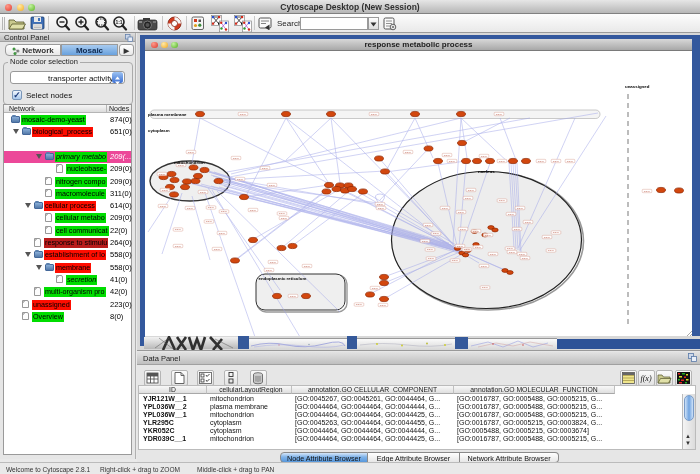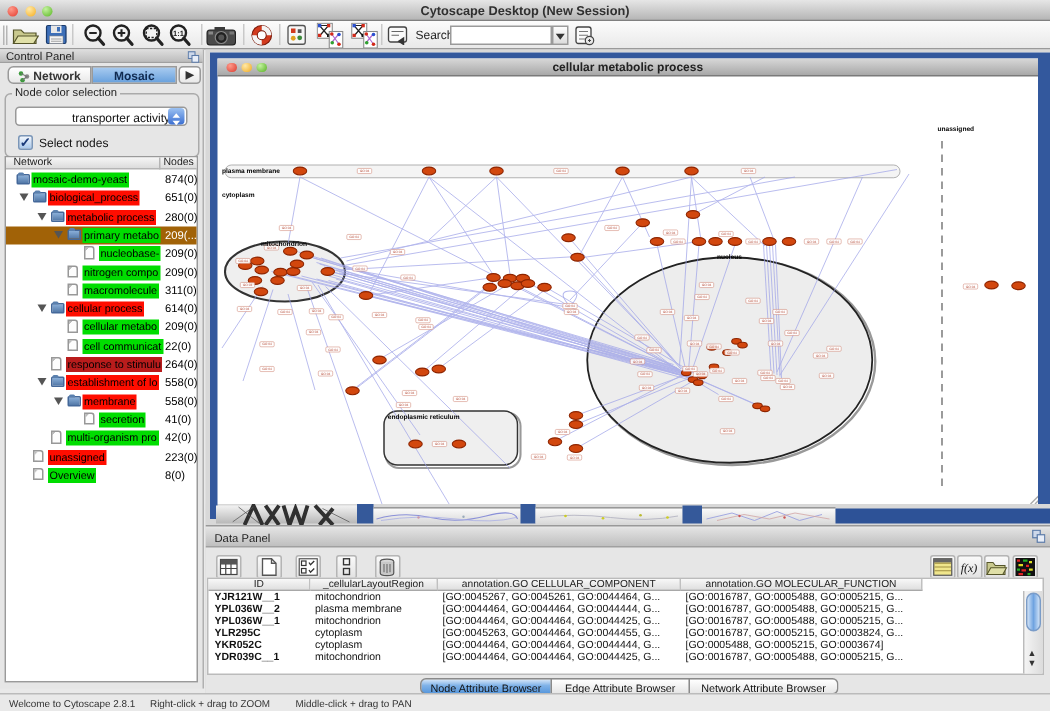--- a/index.html
+++ b/index.html
@@ -222,27 +222,21 @@
         <div class="folder" style="left:7px;"></div>
         <div class="tlab" style="left:17px;background:#00dd00;max-width:92px;">mosaic-demo-yeast</div>
         <div class="tnum" style="">874(0)</div>
       </div>
  <div class="trow" style="top:21.3px;">
         <div class="arrow" style="left:9px;"></div>
         <div class="folder" style="left:18px;"></div>
         <div class="tlab" style="left:28px;background:#ff0d00;max-width:81px;">biological_process</div>
         <div class="tnum" style="">651(0)</div>
       </div>
- <div class="trow" style="top:33.6px;">
-        <div class="arrow" style="left:21px;"></div>
-        <div class="folder" style="left:30px;"></div>
-        <div class="tlab" style="left:40px;background:#ff0d00;max-width:69px;">metabolic process</div>
-        <div class="tnum" style="">280(0)</div>
-      </div>
- <div class="trow" style="top:45.9px;background:#a16207;">
+ <div class="trow" style="top:45.9px;background:#ec4899;font-style:italic;">
         <div class="arrow" style="left:32px;"></div>
         <div class="folder" style="left:41px;"></div>
         <div class="tlab" style="left:51px;background:#00dd00;max-width:58px;">primary metabo</div>
         <div class="tnum" style="color:#fff;">209(...</div>
       </div>
  <div class="trow" style="top:58.2px;">
         <div class="leaf" style="left:52px;"></div>
         <div class="tlab" style="left:62px;background:#00dd00;max-width:47px;">nucleobase-</div>
         <div class="tnum" style="">209(0)</div>
       </div>
@@ -284,21 +278,21 @@
         <div class="tnum" style="">558(0)</div>
       </div>
  <div class="trow" style="top:156.6px;">
         <div class="arrow" style="left:32px;"></div>
         <div class="folder" style="left:41px;"></div>
         <div class="tlab" style="left:51px;background:#ff0d00;max-width:58px;">membrane</div>
         <div class="tnum" style="">558(0)</div>
       </div>
  <div class="trow" style="top:168.9px;">
         <div class="leaf" style="left:52px;"></div>
-        <div class="tlab" style="left:62px;background:#00dd00;max-width:47px;">secretion</div>
+        <div class="tlab" style="left:62px;background:#00dd00;max-width:47px;font-style:italic;">secretion</div>
         <div class="tnum" style="">41(0)</div>
       </div>
  <div class="trow" style="top:181.2px;">
         <div class="leaf" style="left:30px;"></div>
         <div class="tlab" style="left:40px;background:#00dd00;max-width:69px;">multi-organism pro</div>
         <div class="tnum" style="">42(0)</div>
       </div>
  <div class="trow" style="top:193.5px;">
         <div class="leaf" style="left:18px;"></div>
         <div class="tlab" style="left:28px;background:#ff0d00;max-width:81px;">unassigned</div>
@@ -310,21 +304,21 @@
         <div class="tnum" style="">8(0)</div>
       </div>
  </div>
 </div>
 <div id="desktop" class="abs">
  <div id="mwin">
   <div id="mtitle">
    <div class="mlight" style="left:6px; background:radial-gradient(circle at 35% 30%,#ff9a8a,#d93a2e);"></div>
    <div class="mlight" style="left:16px; background:radial-gradient(circle at 35% 30%,#ffe9a8,#f0a81d);"></div>
    <div class="mlight" style="left:26px; background:radial-gradient(circle at 35% 30%,#c4f2a0,#55b020);"></div>
-   <div class="t">cellular metabolic process</div>
+   <div class="t">response metabolic process</div>
   </div>
   <svg style="position:absolute;left:0;top:11px;" width="547" height="287" viewBox="145 50 547 287">
         <defs>
           <filter id="gb" x="-20%" y="-20%" width="140%" height="140%">
             <feGaussianBlur stdDeviation="0.12"></feGaussianBlur>
           </filter>
         </defs>
    <rect x="150" y="110" width="450" height="8.5" rx="4.2" fill="#f4f4f4" stroke="#a8a8a8" stroke-width="0.6"></rect>
    <ellipse cx="190" cy="181" rx="40" ry="20" fill="#efefef" stroke="#333" stroke-width="1.4"></ellipse>
    <ellipse cx="488" cy="241" rx="95.5" ry="69" fill="none" stroke="#999" stroke-width="1.6"></ellipse>

